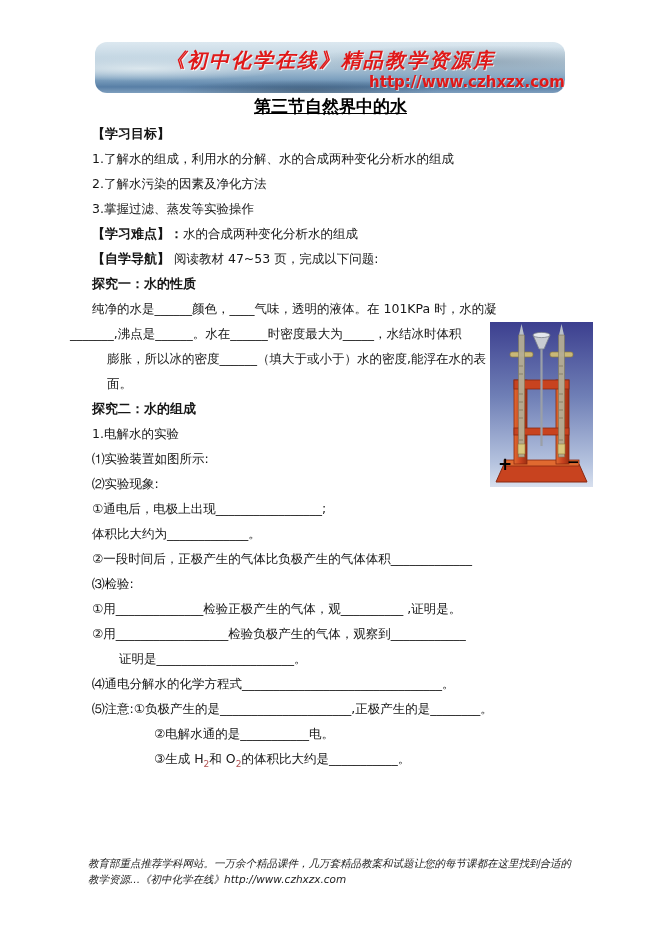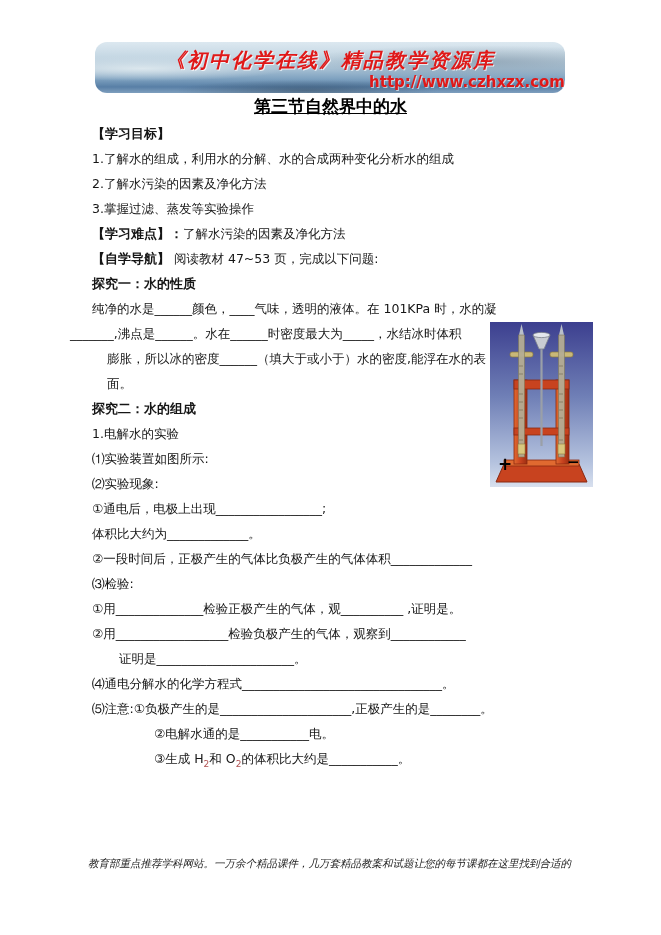--- a/index.html
+++ b/index.html
@@ -73,21 +73,21 @@
   </div>
 
   <div class="doc-title">第三节自然界中的水</div>
 
   <div class="content">
     <p class="hdr">【学习目标】</p>
     <p>1.了解水的组成，利用水的分解、水的合成两种变化分析水的组成</p>
     <p>2.了解水污染的因素及净化方法</p>
     <p>3.掌握过滤、蒸发等实验操作</p>
 
-    <p><b>【学习难点】：</b><span>了解水污染的因素及净化方法</span></p>
+    <p><b>【学习难点】：</b><span>水的合成两种变化分析水的组成</span></p>
     <p><b>【自学导航】</b><span> 阅读教材 47~53 页，完成以下问题:</span></p>
 
     <p class="hdr">探究一：水的性质</p>
     <p>纯净的水是______颜色，____气味，透明的液体。在 101KPa 时，水的凝</p>
     <p class="neg">_______,沸点是______。水在______时密度最大为_____，水结冰时体积</p>
     <p class="ind1">膨胀，所以冰的密度______（填大于或小于）水的密度,能浮在水的表</p>
     <p class="ind1">面。</p>
 
     <p class="hdr">探究二：水的组成</p>
     <p>1.电解水的实验</p>
@@ -165,15 +165,16 @@
       </g>
       <rect x="68" y="122" width="7" height="10" fill="#d9c87e" stroke="#8c7a3c" stroke-width="0.6"></rect>
 
       <text x="8" y="148" font-size="17" font-weight="bold" fill="#000">+</text>
       <text x="77" y="145" font-size="15" font-weight="bold" fill="#000">−</text>
     </svg>
   </div>
 
   <div class="footer">
     <div>教育部重点推荐学科网站。一万余个精品课件，几万套精品教案和试题让您的每节课都在这里找到合适的</div>
+    <div>教学资源...《初中化学在线》http://www.czhxzx.com</div>
   </div>
 
 </div>
 
 </body></html>

